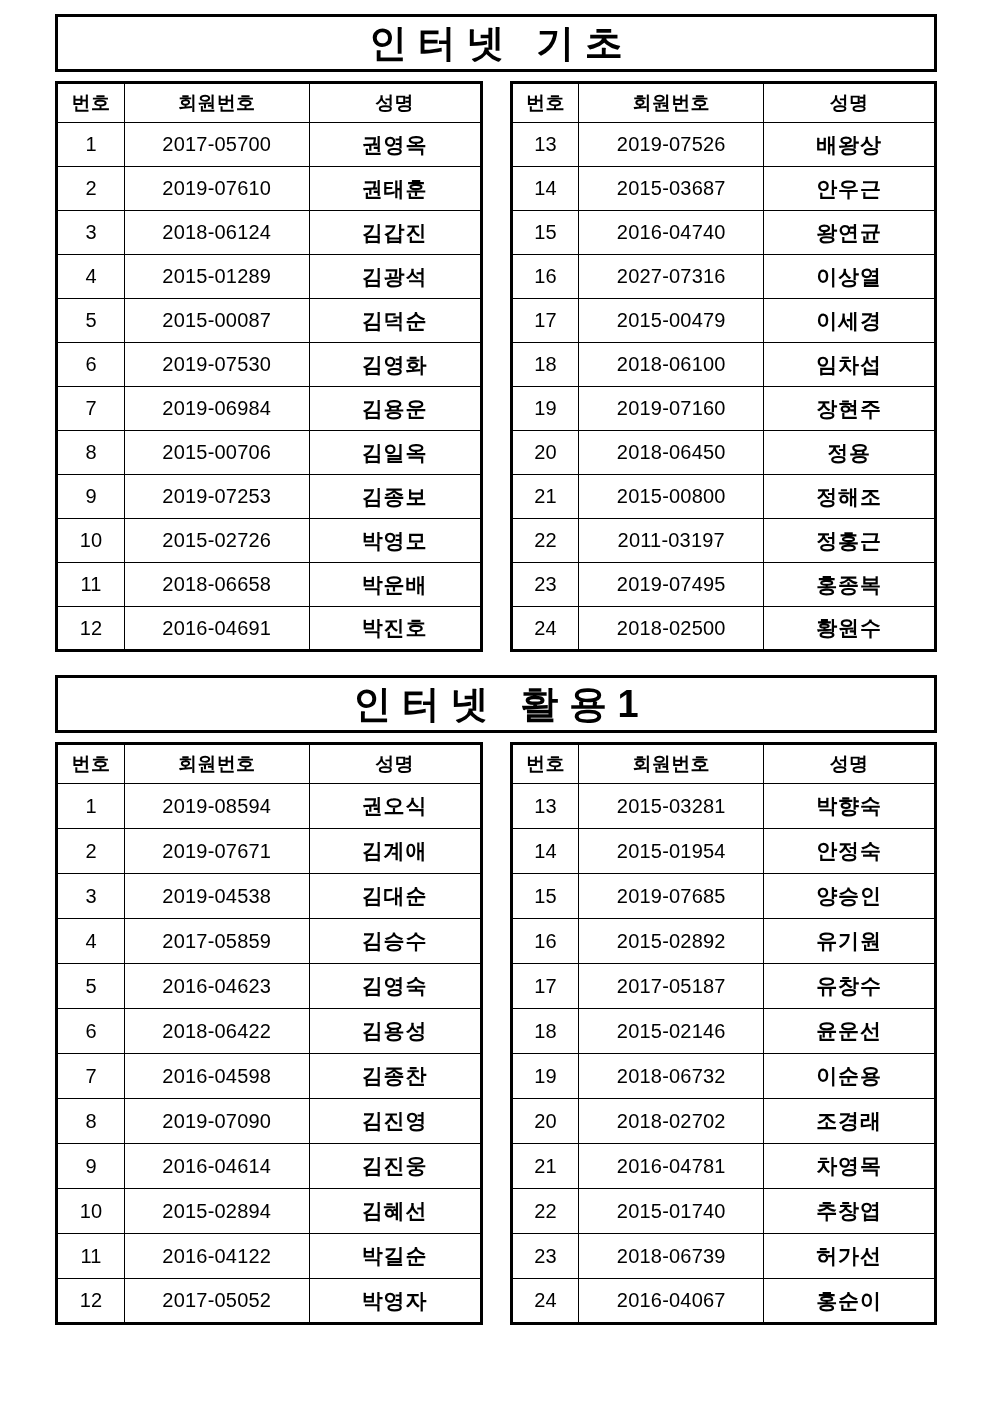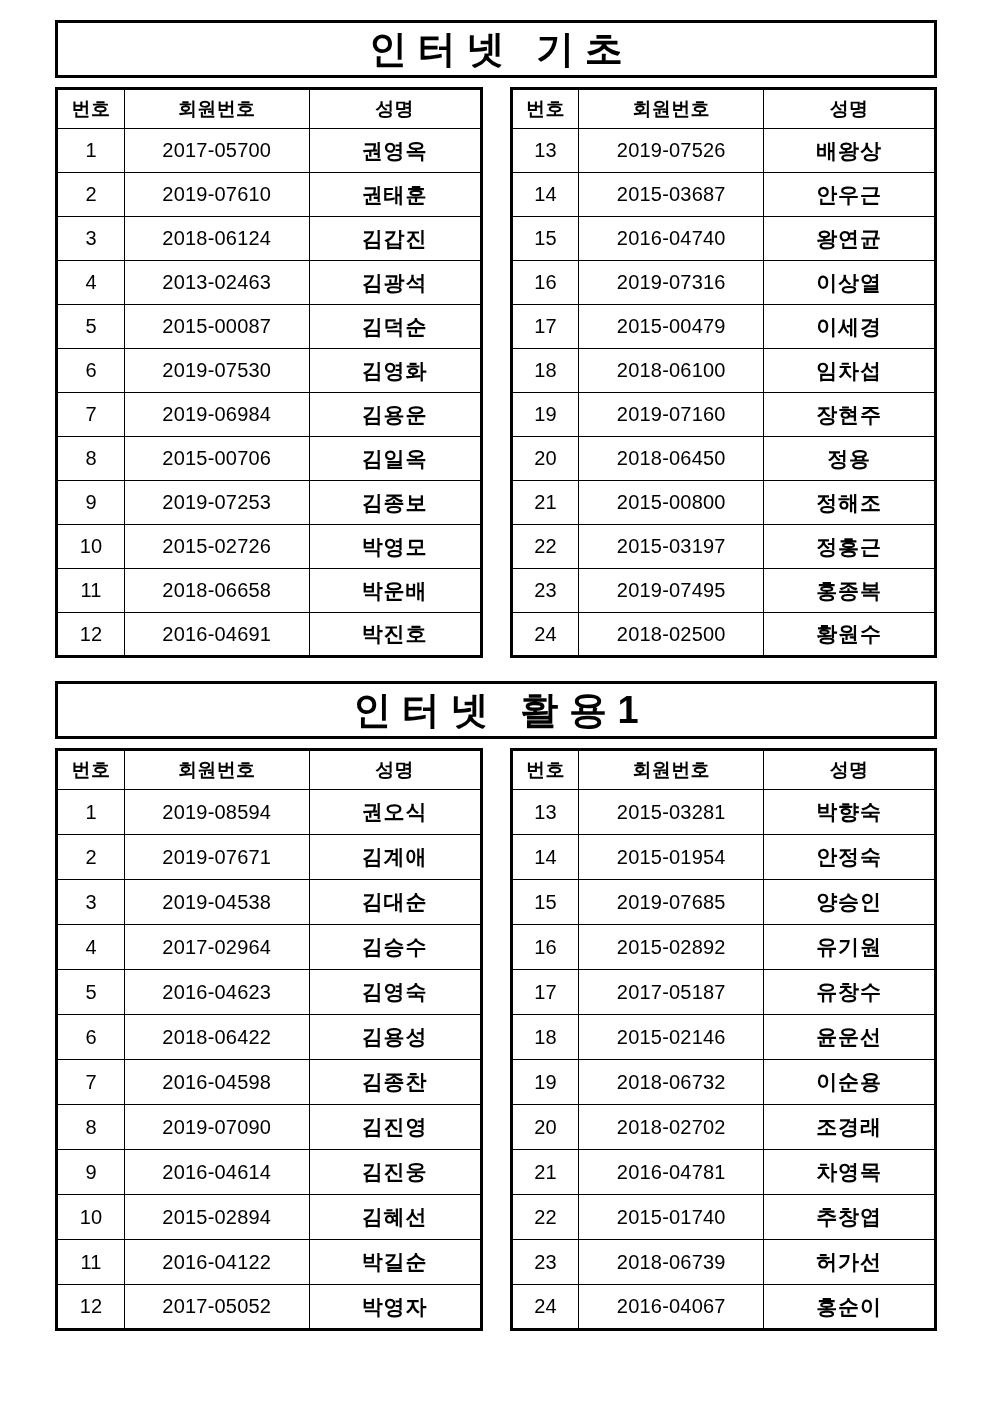--- a/index.html
+++ b/index.html
@@ -3,21 +3,21 @@
 <meta charset="utf-8">
 <style>
   * { box-sizing: border-box; margin: 0; padding: 0; }
   html, body {
     width: 992px;
     background: #ffffff;
     color: #000000;
     font-family: "Liberation Sans", "DejaVu Sans", sans-serif;
   }
   body { height: 1403px; overflow: hidden; }
-  .page { padding: 20px 55px 0 55px; }
+  .page { padding: 14px 55px 0 55px; }
 
   .title-box {
     border: 3px solid #000000;
     height: 58px;
     display: flex;
     align-items: center;
     justify-content: center;
     font-size: 38px;
     font-weight: 700;
     letter-spacing: 0.28em;
@@ -93,21 +93,21 @@
               <td class="cell-id">2019-07610</td>
               <td class="cell-name">권태훈</td>
             </tr>
             <tr>
               <td class="cell-num">3</td>
               <td class="cell-id">2018-06124</td>
               <td class="cell-name">김갑진</td>
             </tr>
             <tr>
               <td class="cell-num">4</td>
-              <td class="cell-id">2013-02463</td>
+              <td class="cell-id">2015-01289</td>
               <td class="cell-name">김광석</td>
             </tr>
             <tr>
               <td class="cell-num">5</td>
               <td class="cell-id">2015-00087</td>
               <td class="cell-name">김덕순</td>
             </tr>
             <tr>
               <td class="cell-num">6</td>
               <td class="cell-id">2019-07530</td>
@@ -170,21 +170,21 @@
               <td class="cell-id">2015-03687</td>
               <td class="cell-name">안우근</td>
             </tr>
             <tr>
               <td class="cell-num">15</td>
               <td class="cell-id">2016-04740</td>
               <td class="cell-name">왕연균</td>
             </tr>
             <tr>
               <td class="cell-num">16</td>
-              <td class="cell-id">2019-07316</td>
+              <td class="cell-id">2027-07316</td>
               <td class="cell-name">이상열</td>
             </tr>
             <tr>
               <td class="cell-num">17</td>
               <td class="cell-id">2015-00479</td>
               <td class="cell-name">이세경</td>
             </tr>
             <tr>
               <td class="cell-num">18</td>
               <td class="cell-id">2018-06100</td>
@@ -200,21 +200,21 @@
               <td class="cell-id">2018-06450</td>
               <td class="cell-name">정용</td>
             </tr>
             <tr>
               <td class="cell-num">21</td>
               <td class="cell-id">2015-00800</td>
               <td class="cell-name">정해조</td>
             </tr>
             <tr>
               <td class="cell-num">22</td>
-              <td class="cell-id">2015-03197</td>
+              <td class="cell-id">2011-03197</td>
               <td class="cell-name">정흥근</td>
             </tr>
             <tr>
               <td class="cell-num">23</td>
               <td class="cell-id">2019-07495</td>
               <td class="cell-name">홍종복</td>
             </tr>
             <tr>
               <td class="cell-num">24</td>
               <td class="cell-id">2018-02500</td>
@@ -253,21 +253,21 @@
               <td class="cell-id">2019-07671</td>
               <td class="cell-name">김계애</td>
             </tr>
             <tr>
               <td class="cell-num">3</td>
               <td class="cell-id">2019-04538</td>
               <td class="cell-name">김대순</td>
             </tr>
             <tr>
               <td class="cell-num">4</td>
-              <td class="cell-id">2017-02964</td>
+              <td class="cell-id">2017-05859</td>
               <td class="cell-name">김승수</td>
             </tr>
             <tr>
               <td class="cell-num">5</td>
               <td class="cell-id">2016-04623</td>
               <td class="cell-name">김영숙</td>
             </tr>
             <tr>
               <td class="cell-num">6</td>
               <td class="cell-id">2018-06422</td>

